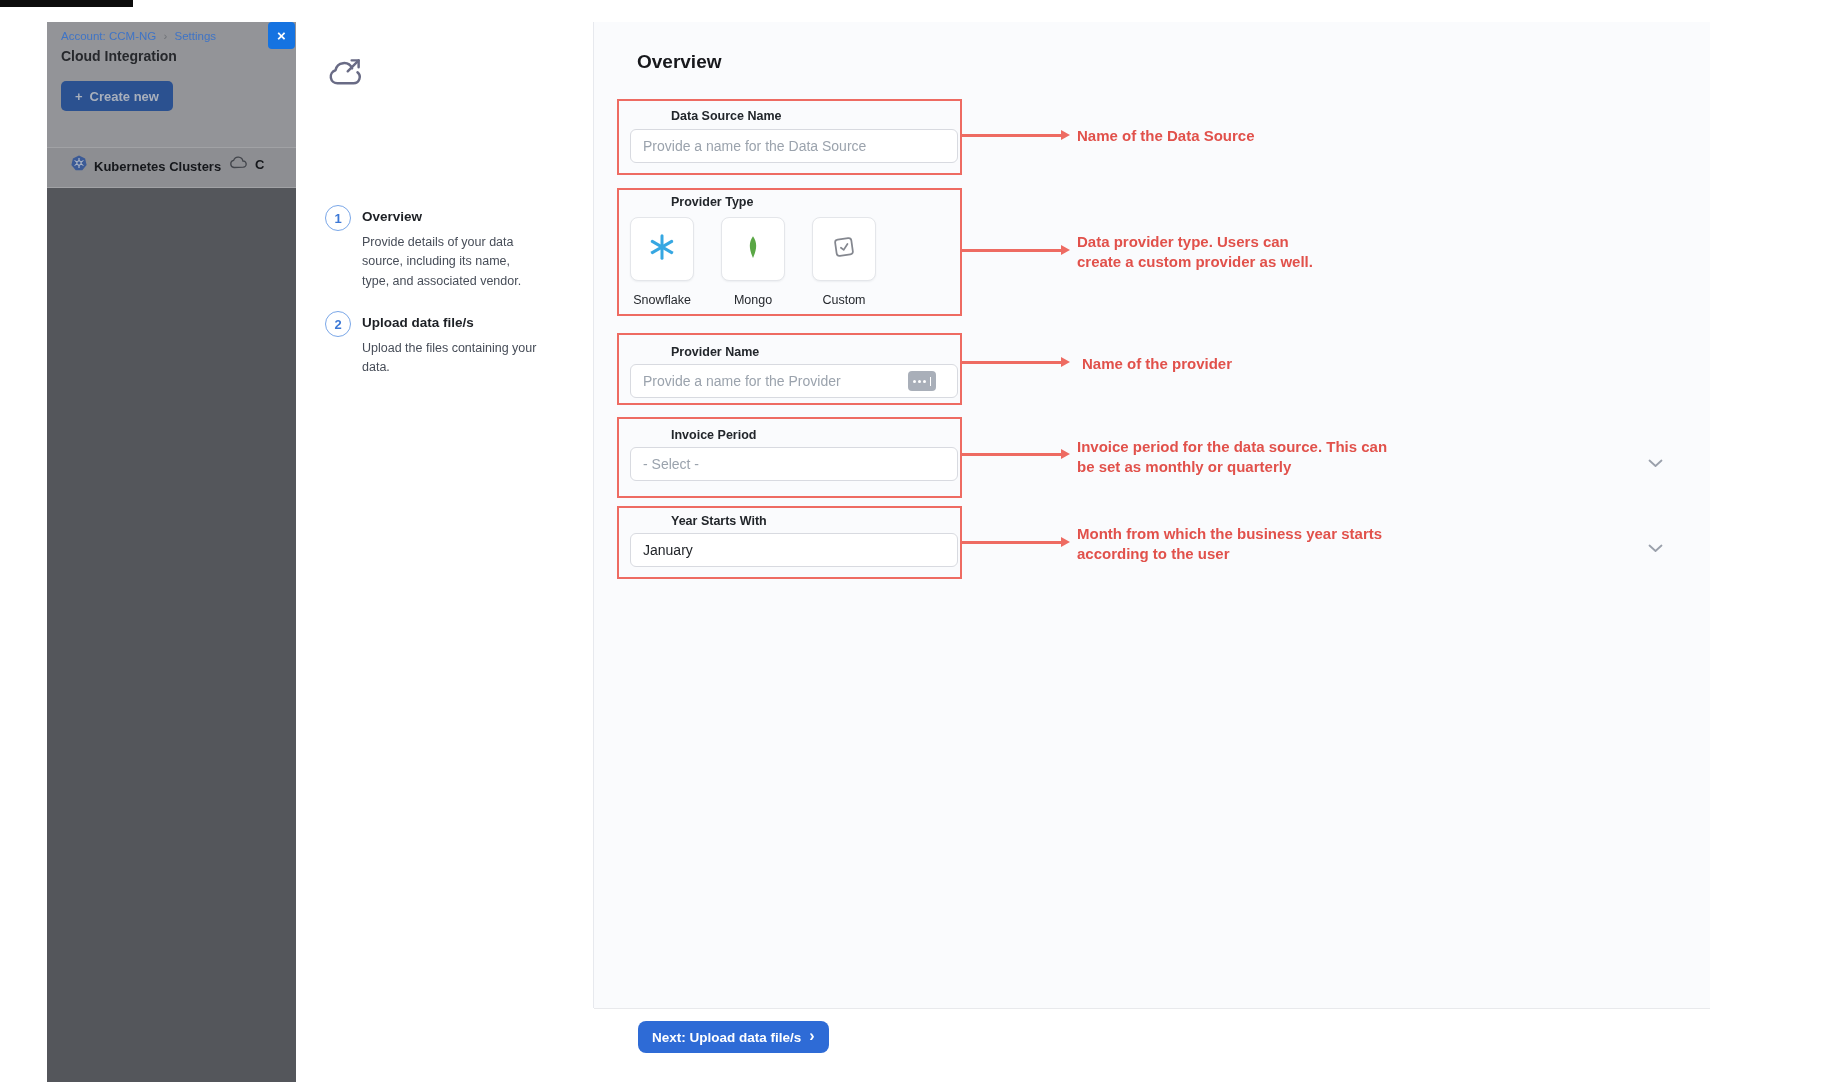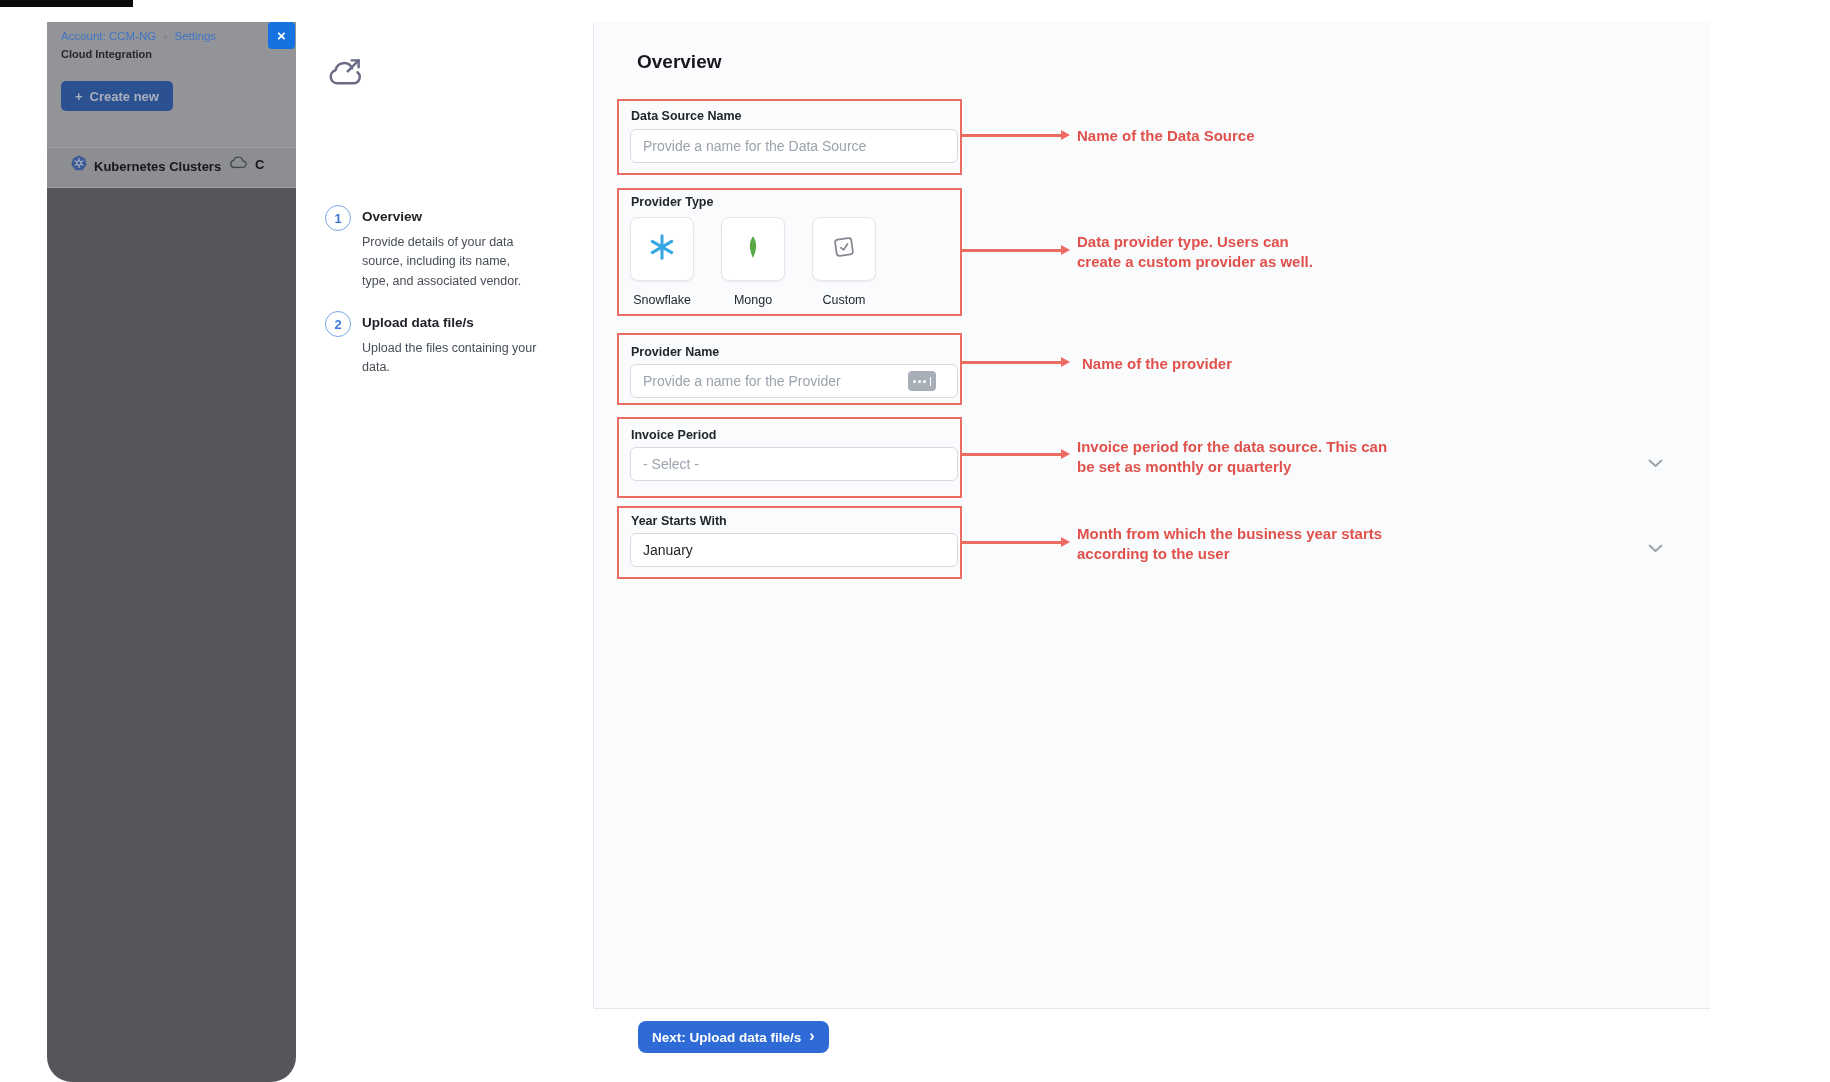--- a/index.html
+++ b/index.html
@@ -5,28 +5,28 @@
   * { box-sizing: border-box; margin: 0; padding: 0; }
   html,body { background:#ffffff; }
   body { font-family: "Liberation Sans", "DejaVu Sans", sans-serif; }
   #stage { position:relative; width:1830px; height:1082px; background:#ffffff; overflow:hidden; }
   .abs { position:absolute; }
 
   
   .black-strip { left:0; top:0; width:133px; height:7px; background:#0c0c0c; }
 
   
-  .dim-panel { left:47px; top:22px; width:249px; height:1060px; background:#54565b;border-radius:25px; }
+  .dim-panel { left:47px; top:22px; width:249px; height:1060px; background:#54565b; }
   .dim-top { position:absolute; left:0; top:0; width:249px; height:125px; background:#939498; }
   .dim-tabrow { position:absolute; left:0; top:125px; width:249px; height:41px; background:#8d8e92;
     border-top:1px solid rgba(255,255,255,.18); border-bottom:1px solid rgba(255,255,255,.18); }
   .crumb { position:absolute; left:14px; top:8px; font-size:11.5px; }
   .crumb .lnk { color:#3f74c6; }
   .crumb .sep { color:#6f7277; margin:0 4px; }
-  .dim-title { position:absolute; left:14px; top:26px; font-size:11px; font-weight:bold; color:#26282c; }
+  .dim-title { position:absolute; left:14px; top:26px; font-size:14px; font-weight:bold; color:#26282c; }
   .create-btn { position:absolute; left:14px; top:59px; height:30px; padding:0 14px;
     background:#2b5190; border-radius:5px; display:flex; align-items:center; gap:7px;
     color:#a9b0bc; font-size:13px; font-weight:bold; border:none; cursor:pointer; }
   .tab { position:absolute; display:flex; align-items:flex-end; gap:7px; font-size:13px; font-weight:bold; color:#15171b; cursor:pointer; }
   .tab-k8s { left:24px; top:133px; }
   .tab-cloud { left:182px; top:133px; }
 
   
   .x-btn { left:268px; top:22px; width:27px; height:27px; background:#1573e1; border-radius:4px;
     color:#ffffff; font-size:15px; font-weight:bold; display:flex; align-items:center; justify-content:center;
@@ -38,21 +38,21 @@
   .drawer-title { left:325px; top:111px; width:222px; font-size:19px; line-height:1.32; font-weight:bold; color:#1b1c22; }
 
   .step-circle { width:26px; height:26px; border:1.5px solid #7aa7e8; border-radius:50%;
     color:#3c78d6; font-size:13px; font-weight:bold; display:flex; align-items:center; justify-content:center; background:#fff; }
   .step-title { font-size:13.5px; font-weight:bold; color:#1d2025; }
   .step-desc { width:178px; font-size:12.5px; line-height:1.55; color:#474d58; }
 
   
   .form-area { left:593px; top:22px; width:1117px; height:986px; background:#fafbfd; border-left:1px solid #e7e9ee; }
   .form-heading { left:637px; top:51px; font-size:19px; font-weight:bold; color:#17181c; }
-  .f-label { font-size:12.5px; font-weight:600; color:#22262b; }
+  .f-label { font-size:12.5px; font-weight:600; color:#22262b;margin-left:40px; }
   .f-input { width:328px; height:34px; background:#ffffff; border:1px solid #d8dae0; border-radius:6px;
     font-size:14px; color:#1d2025; padding:0 12px; font-family:"Liberation Sans","DejaVu Sans",sans-serif; }
   .f-input::placeholder { color:#9ba3ad; }
 
   .card { width:64px; height:64px; background:#ffffff; border:1px solid #e4e6ea; border-radius:8px;
     box-shadow:0 1px 2px rgba(20,30,50,.06); display:flex; align-items:center; justify-content:center; cursor:pointer; }
   .card-label { position:absolute; width:100px; text-align:center; font-size:12.5px; color:#25282d; }
 
   .ellipsis-btn { position:absolute; width:28px; height:20px; background:#a9afb9; border-radius:4px;
     display:flex; align-items:center; justify-content:center; gap:2px; border:none; cursor:pointer; }

